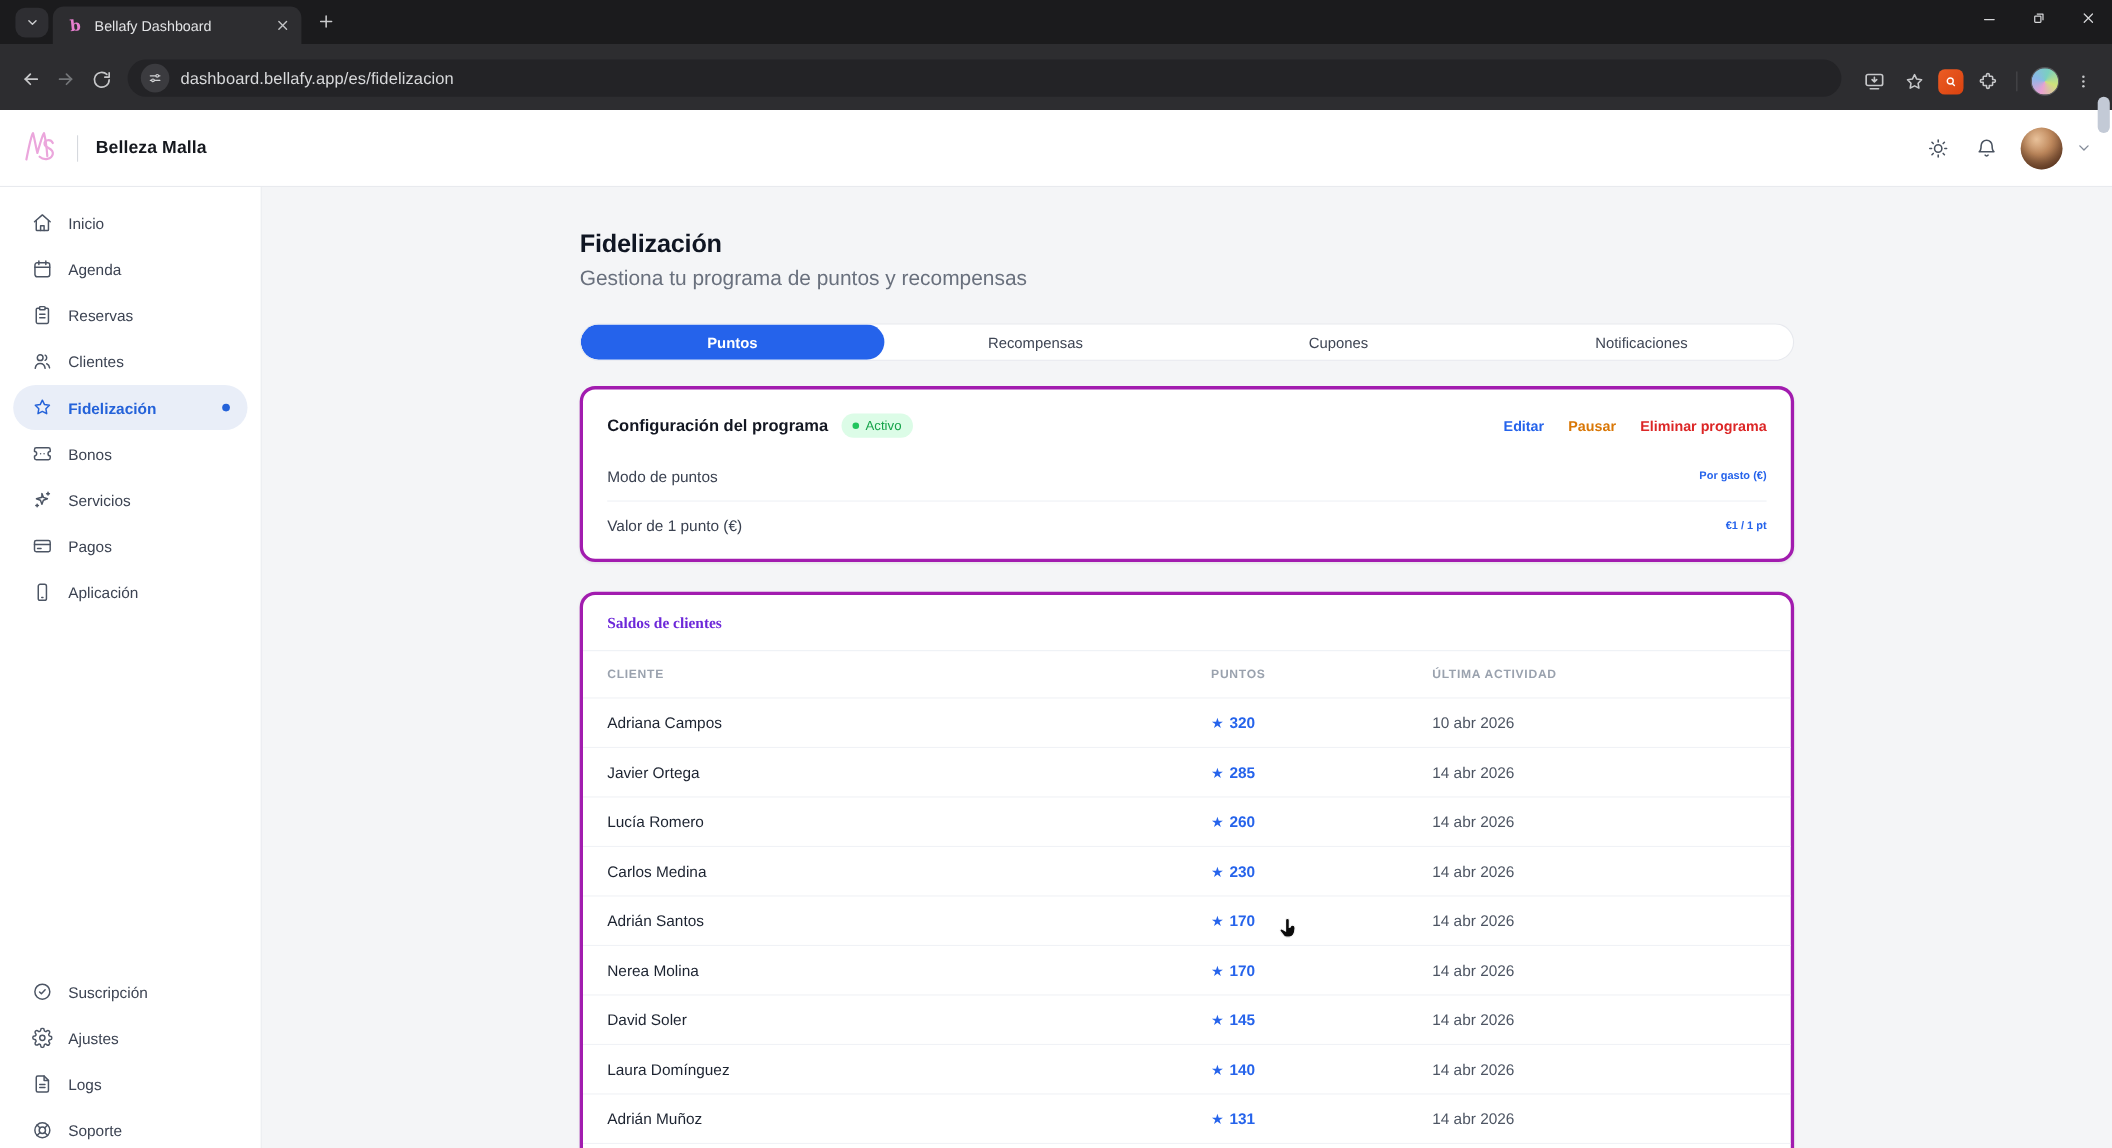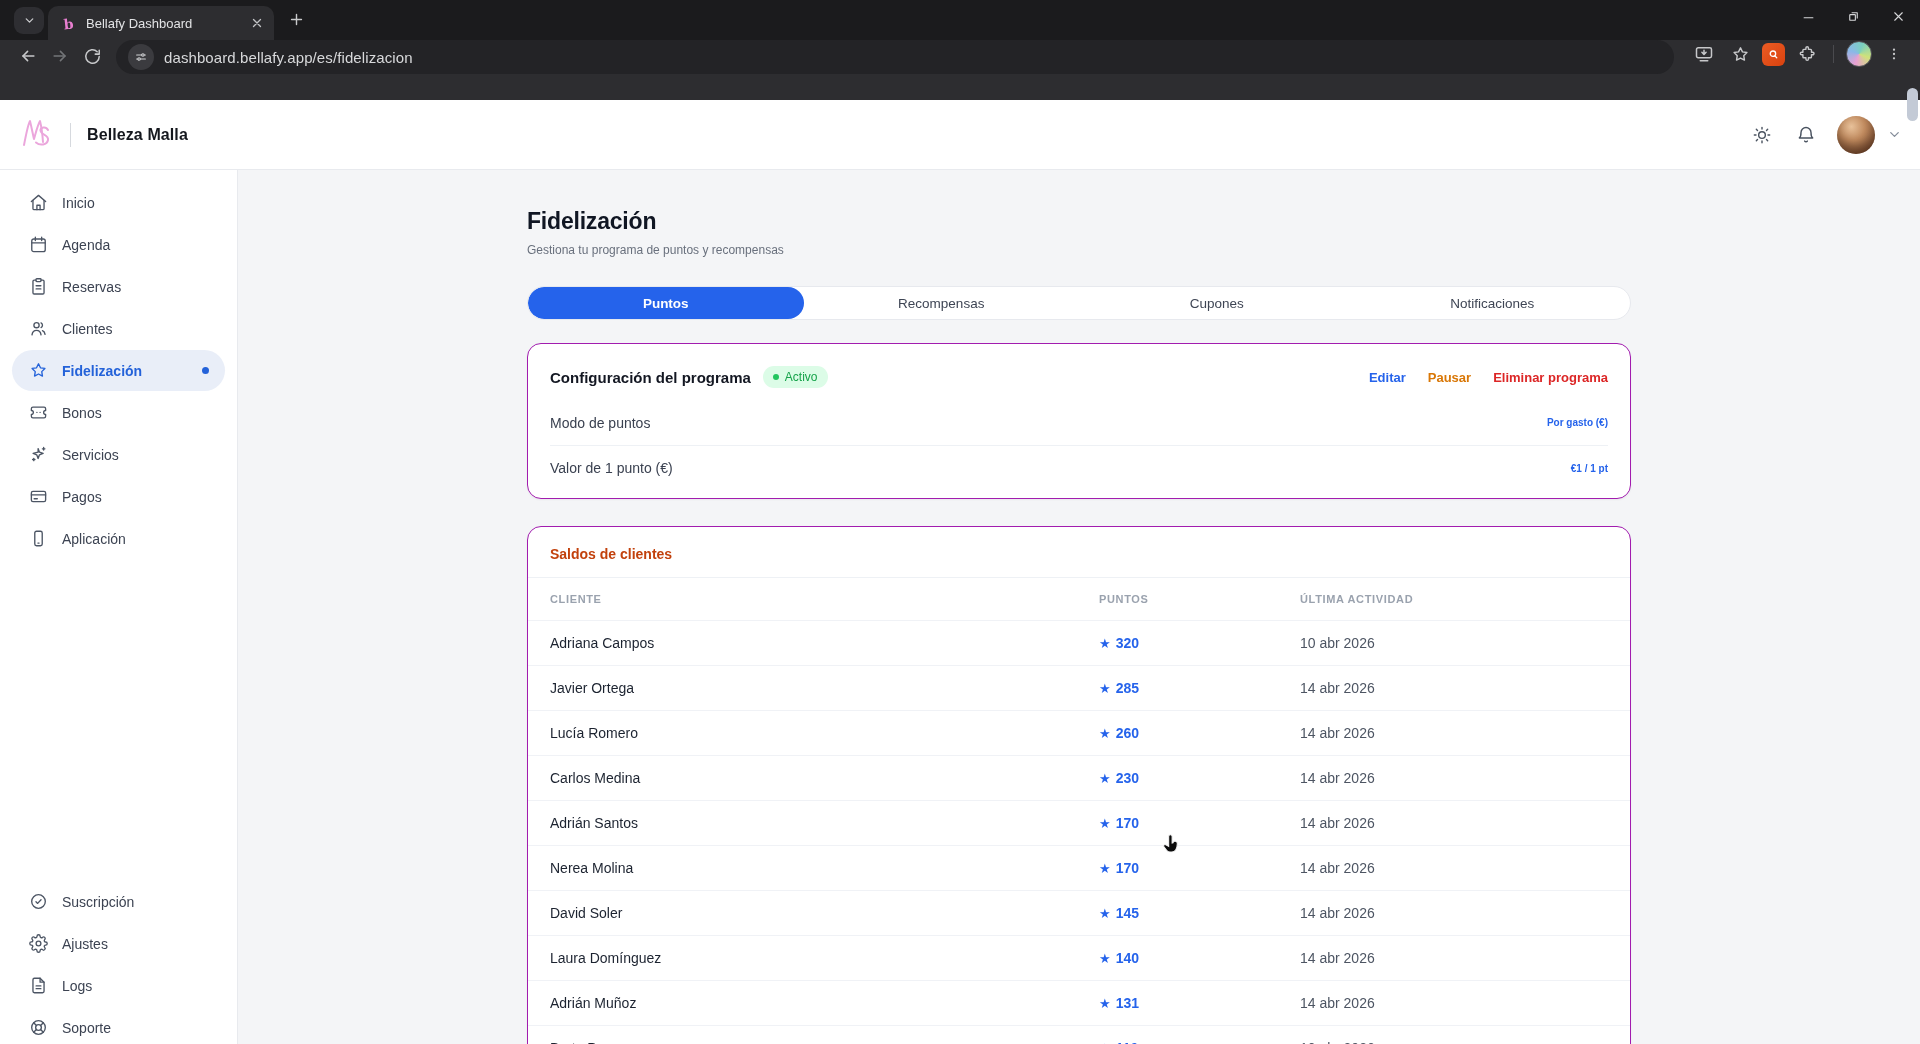--- a/index.html
+++ b/index.html
@@ -14,21 +14,21 @@
   .btab { position:absolute; left:48px; top:6px; width:226px; height:34px; background:#2d2d30;
     border-radius:10px 10px 0 0; display:flex; align-items:center; padding:0 10px 0 12px; gap:9px; }
   .favicon { width:17px; height:17px; border-radius:4px; display:flex; align-items:center; justify-content:center;
     color:#e87fd0; font-weight:700; font-size:14px; font-family:"DejaVu Serif", serif; transform:rotate(-6deg); }
   .btab-title { color:#e2e3e5; font-size:13px; flex:1; white-space:nowrap; overflow:hidden; }
   .btab-close { color:#c2c3c5; display:flex; }
   .newtab-btn { position:absolute; left:288px; top:11px; color:#c9cacc; display:flex; }
   .win-controls { position:absolute; right:14px; top:9px; display:flex; gap:30px; align-items:center; color:#d6d7d9; }
   .win-controls span { display:flex; }
 
-  .toolbar { height:60px; background:#2d2d30; display:flex; align-items:flex-start; padding:0 12px; }
+  .toolbar { height:60px; background:#2d2d30; display:flex; align-items:flex-end; padding:12px 12px; }
   .nav-btn { width:32px; height:32px; display:flex; align-items:center; justify-content:center; color:#c7c8ca; }
   .nav-btn.dim { color:#737578; }
   .url-pill { flex:1; height:34px; margin:0 16px 0 8px; background:#232326; border-radius:17px;
     display:flex; align-items:center; padding:0 12px; gap:10px; }
   .tune-wrap { width:26px; height:26px; border-radius:50%; background:#3b3b3f; display:flex; align-items:center; justify-content:center; color:#d0d1d3; }
   .url-text { color:#d8d9db; font-size:15px; letter-spacing:.1px; }
   .tb-right { display:flex; align-items:center; gap:8px; }
   .tb-ico { width:28px; height:28px; display:flex; align-items:center; justify-content:center; color:#c7c8ca; }
   .ext-badge { width:23px; height:23px; border-radius:6px; background:linear-gradient(135deg,#ec5c24,#d9420f);
     display:flex; align-items:center; justify-content:center; color:#fff; }
@@ -55,44 +55,44 @@
     padding:0 16px 0 17px; gap:14px; color:#3c4352; font-size:14px; margin-bottom:1px; }
   .side-item .ic { width:19px; height:19px; color:#4c5564; display:flex; }
   .side-item.active { background:#e9eef8; color:#2462d9; font-weight:700; }
   .side-item.active .ic { color:#2462d9; }
   .ndot { margin-left:auto; width:7px; height:7px; border-radius:50%; background:#2462d9; }
   .side-footer { margin-top:auto; }
 
   .main { flex:1; background:#f4f5f7; overflow:hidden; }
   .container { width:1104px; margin:0 auto; padding-top:38px; }
   .page-title { font-size:23px; font-weight:700; color:#101623; letter-spacing:-.2px; }
-  .page-subtitle { margin-top:8px; font-size:12px; color:#69707d; }
+  .page-subtitle { margin-top:8px; font-size:19px; color:#69707d; }
 
   .tabbar { margin-top:29px; height:34px; background:#fff; border:1px solid #e7e9ee; border-radius:999px;
     display:flex; overflow:hidden; }
   .tab-seg { flex:1; display:flex; align-items:center; justify-content:center; font-size:13.5px; color:#3e4554; }
   .tab-seg.active { background:#2563eb; color:#fff; font-weight:600; border-radius:999px; }
 
-  .card { background:#fff; border:1px solid #a21caf; border-radius:14px; box-shadow:0 1px 2px rgba(16,24,40,.05); }
+  .card { background:#fff; border:3px solid #a21caf; border-radius:14px; box-shadow:0 1px 2px rgba(16,24,40,.05); }
   .program-card { margin-top:23px; padding:20px 22px 8px; }
   .pc-head { display:flex; align-items:center; height:26px; }
   .pc-title { font-size:15px; font-weight:700; color:#131722; }
   .badge { margin-left:12px; display:inline-flex; align-items:center; gap:6px; background:#dcfce7; color:#16a34a;
     font-size:12px; padding:4px 10px; border-radius:999px; }
   .badge-dot { width:6px; height:6px; border-radius:50%; background:#22c55e; }
   .pc-actions { margin-left:auto; display:flex; gap:22px; font-size:13px; font-weight:600; }
   .pc-actions span { cursor:default; }
   .setting-rows { margin-top:10px; }
   .setting-row { display:flex; justify-content:space-between; align-items:center; height:45px; }
   .setting-row + .setting-row { border-top:1px solid #eef1f5; }
   .setting-label { font-size:14px; color:#3a4150; }
   .setting-value { font-size:10px; font-weight:700; color:#2563eb; }
 
   .balances-card { margin-top:27px; padding:0; overflow:hidden; height:600px; }
-  .bal-head { padding:19px 22px 15px; font-size:14px; font-weight:700; color:#c2410c; }
+  .bal-head { padding:19px 22px 15px; font-size:14px; font-weight:700; color:#6d28d9;font-family:Liberation Serif, serif; }
   .bal-cols, .bal-row { display:grid; grid-template-columns:549px 201px 1fr; padding:0 22px; align-items:center; }
   .bal-cols { height:43px; border-top:1px solid #eef1f5; }
   .col-label { font-size:11px; font-weight:700; color:#9aa2ae; letter-spacing:.65px; }
   .bal-row { height:45px; border-top:1px solid #f0f2f6; }
   .cell-client { font-size:14px; color:#1c2330; }
   .cell-points { font-size:14px; font-weight:700; color:#2563eb; display:flex; align-items:center; gap:5px; }
   .cell-points .star { font-size:13px; font-weight:400; }
   .cell-date { font-size:14px; color:#4d5563; }
 
   .scroll-thumb { position:absolute; right:2px; top:88px; width:11px; height:33px; border-radius:6px; background:#c3cad6; z-index:50; }

